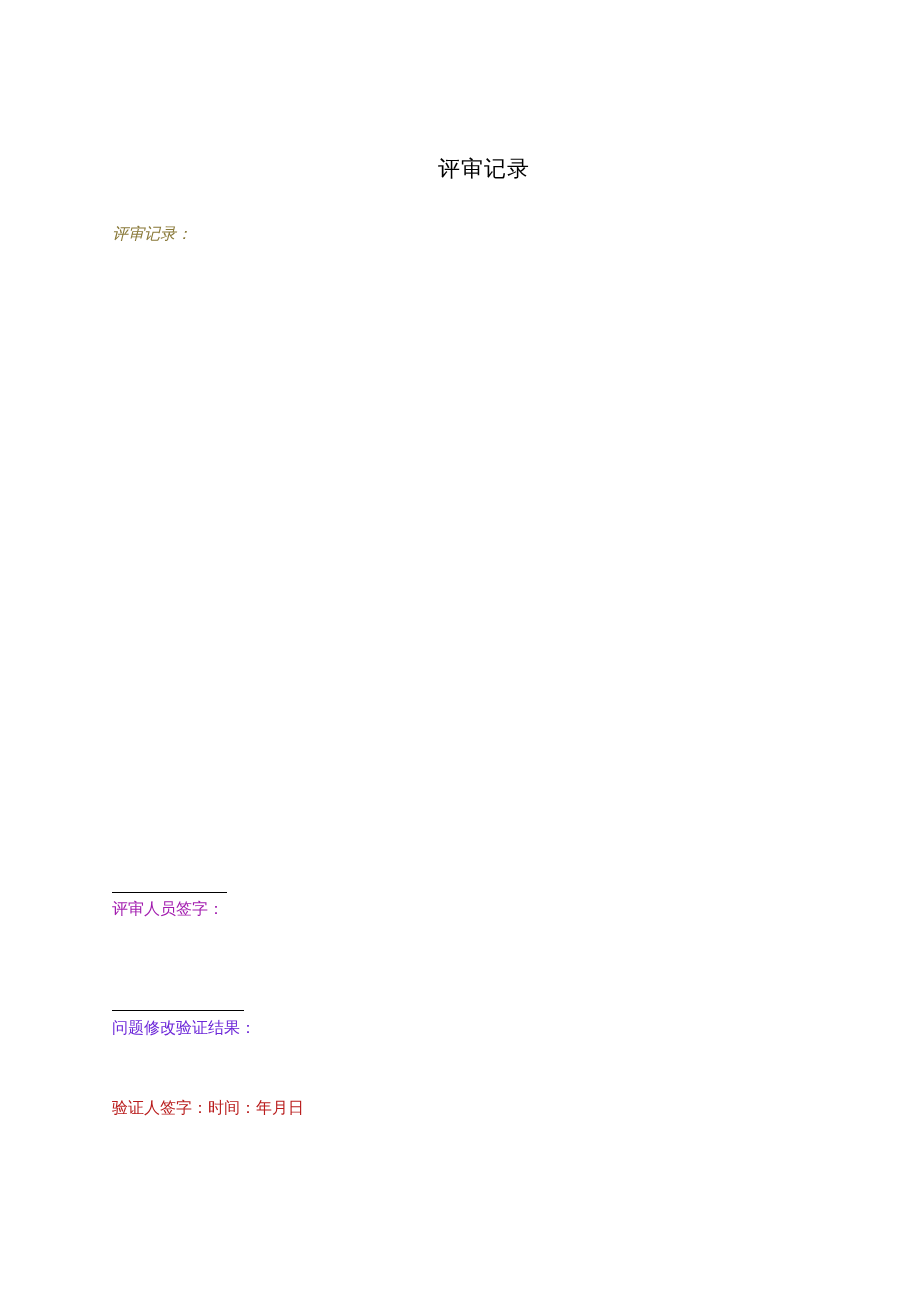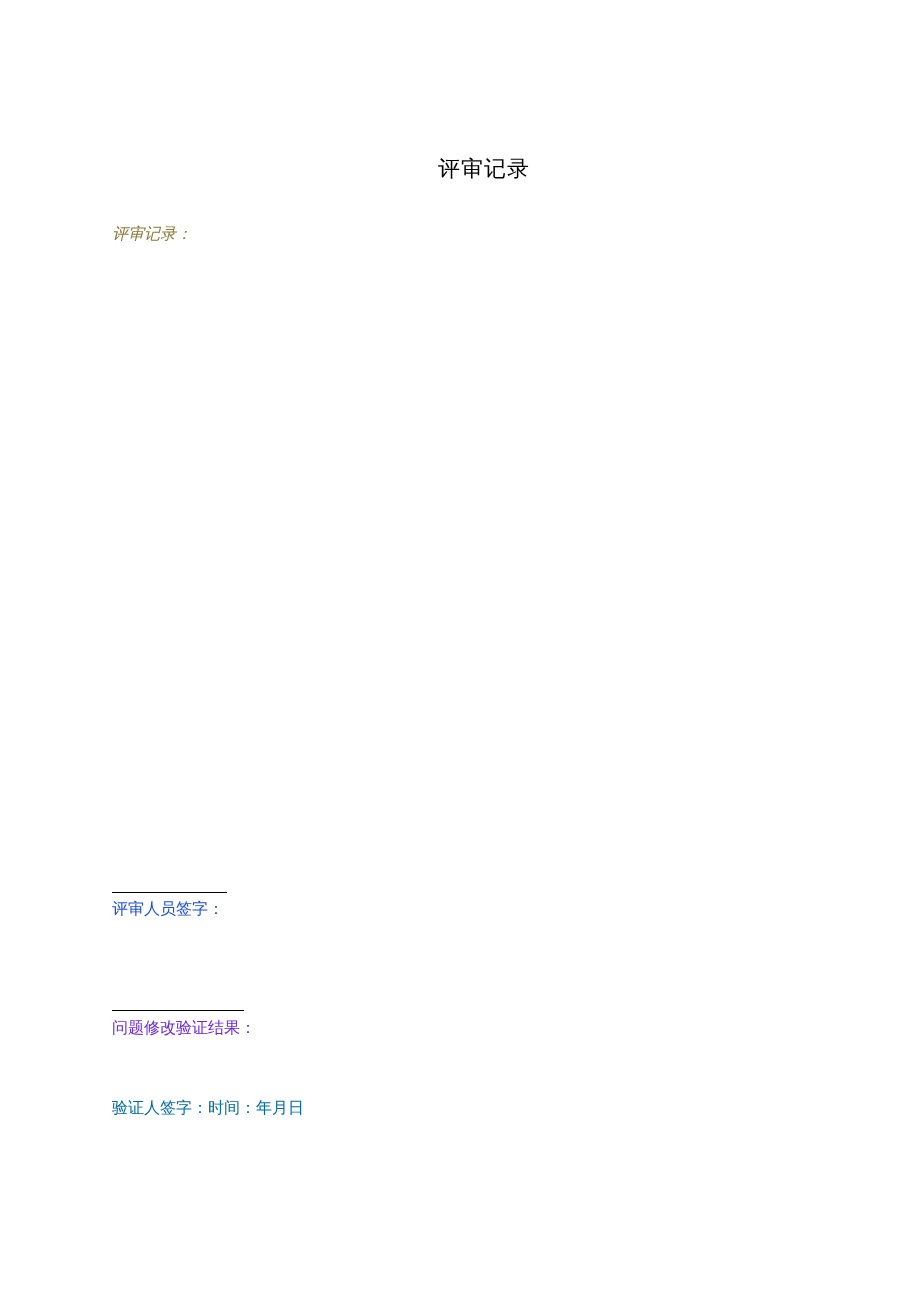--- a/index.html
+++ b/index.html
@@ -39,42 +39,42 @@
       top: 868px;
       left: 88px;
       width: 115px;
       border-top: 1px solid #000000;
     }
     .reviewer-signature-label {
       position: absolute;
       top: 875px;
       left: 88px;
       font-size: 16px;
-      color: #1d4ed8;
+      color: #a21caf;
     }
     .verification-line {
       position: absolute;
       top: 986px;
       left: 88px;
       width: 132px;
       border-top: 1px solid #000000;
     }
     .verification-label {
       position: absolute;
       top: 994px;
       left: 88px;
       font-size: 16px;
       color: #6d28d9;
     }
     .verifier-signature-label {
       position: absolute;
       top: 1074px;
       left: 88px;
       font-size: 16px;
-      color: #0369a1;
+      color: #b91c1c;
     }
   </style>
 </head>
 <body>
 
 <h1 class="page-title">评审记录</h1>
 
 <div class="review-record-label">评审记录：</div>
 
 <div class="reviewer-signature-line"></div>

